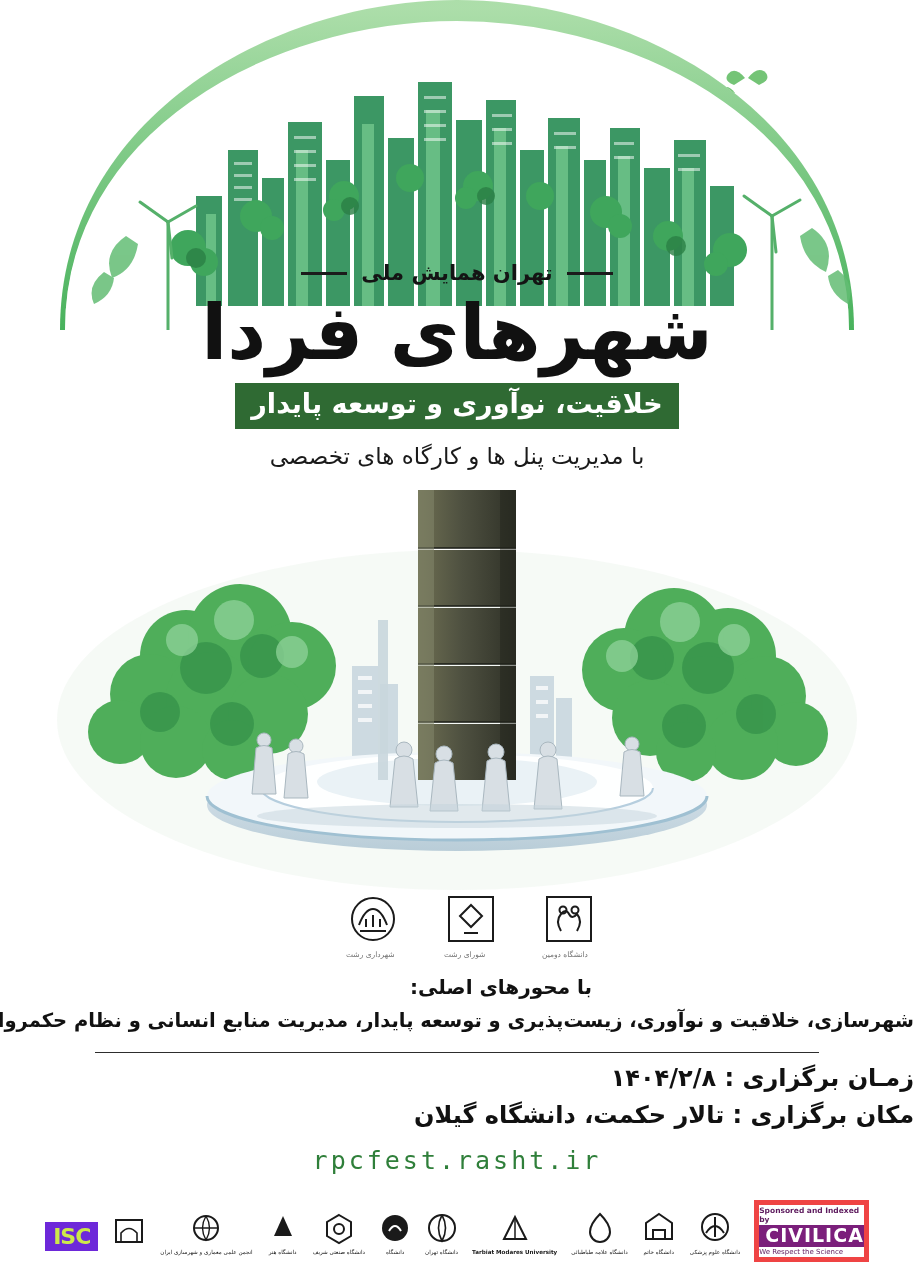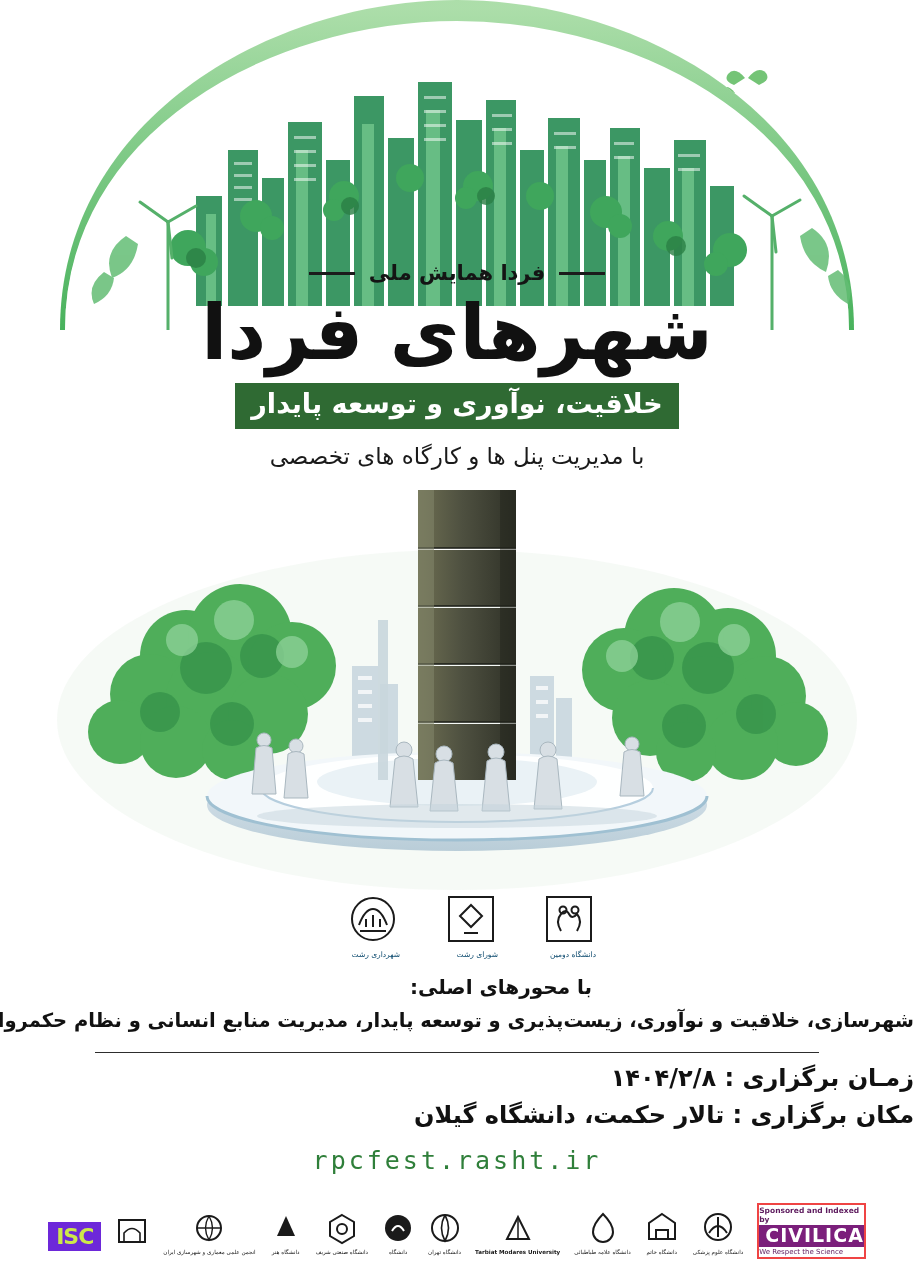--- a/index.html
+++ b/index.html
@@ -102,22 +102,22 @@
     position: absolute;
     left: 0;
     top: 893px;
     width: 914px;
     display: flex;
     justify-content: center;
     align-items: flex-end;
     gap: 16px;
   }
   .org-logo {
-    text-align: right;
-    color: #0c4a6e;
+    text-align: left;
+    color: #737373;
     margin-left: 28px;
   }
   .org-logo .mark {
     width: 54px;
     height: 54px;
     margin: 0 auto;
   }
   .org-logo .caption {
     font-size: 7.5px;
     margin-top: 3px;
@@ -207,21 +207,21 @@
     justify-content: center;
   }
   .sponsor .s-cap {
     font-size: 5.6px;
     margin-top: 2px;
     white-space: nowrap;
     line-height: 1.25;
   }
   .civilica {
     width: 118px;
-    border: 2px solid #ef4444;
+    border: 5px solid #ef4444;
     box-sizing: border-box;
   }
   .civ-top {
     background: #ffffff;
     color: #5d1a5d;
     font-size: 7.5px;
     font-weight: bold;
     padding: 1px 0;
     direction: ltr;
   }
@@ -401,21 +401,21 @@
         <path d="M104,272 q-18,14 -10,32 q18,-8 20,-26 z"></path>
         <path d="M812,228 q24,16 14,44 q-22,-10 -26,-36 z"></path>
         <path d="M838,270 q18,14 10,34 q-18,-10 -20,-28 z"></path>
       </g>
     </svg>
   </div>
 
   <div class="title-block">
     <div class="kicker-row">
       <span class="kicker-rule"></span>
-      <span class="kicker">فردا همایش ملی</span>
+      <span class="kicker">تهران همایش ملی</span>
       <span class="kicker-rule"></span>
     </div>
     <div class="main-title">شهرهای فردا</div>
     <div class="subtitle-wrap">
       <span class="subtitle">خلاقیت، نوآوری و توسعه پایدار</span>
     </div>
     <div class="tagline">با مدیریت پنل ها و کارگاه های تخصصی</div>
   </div>
 
   <div class="illustration">

